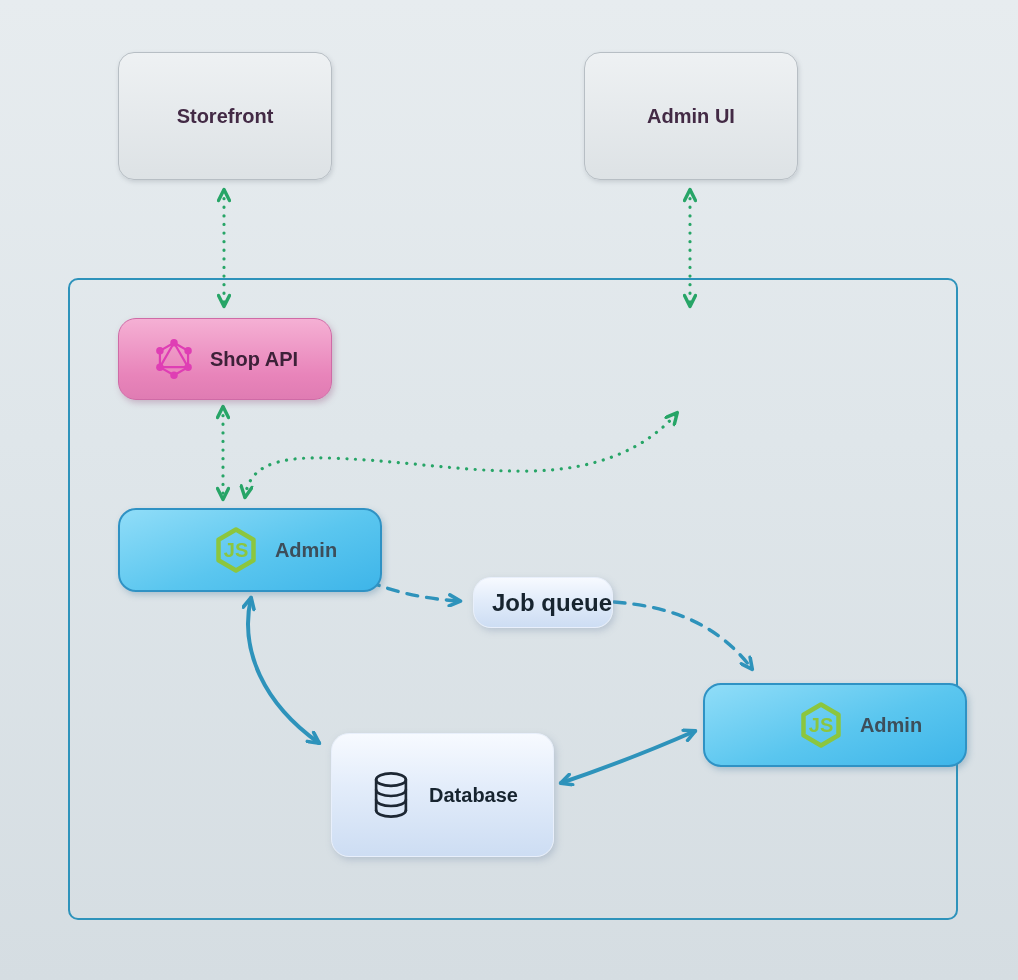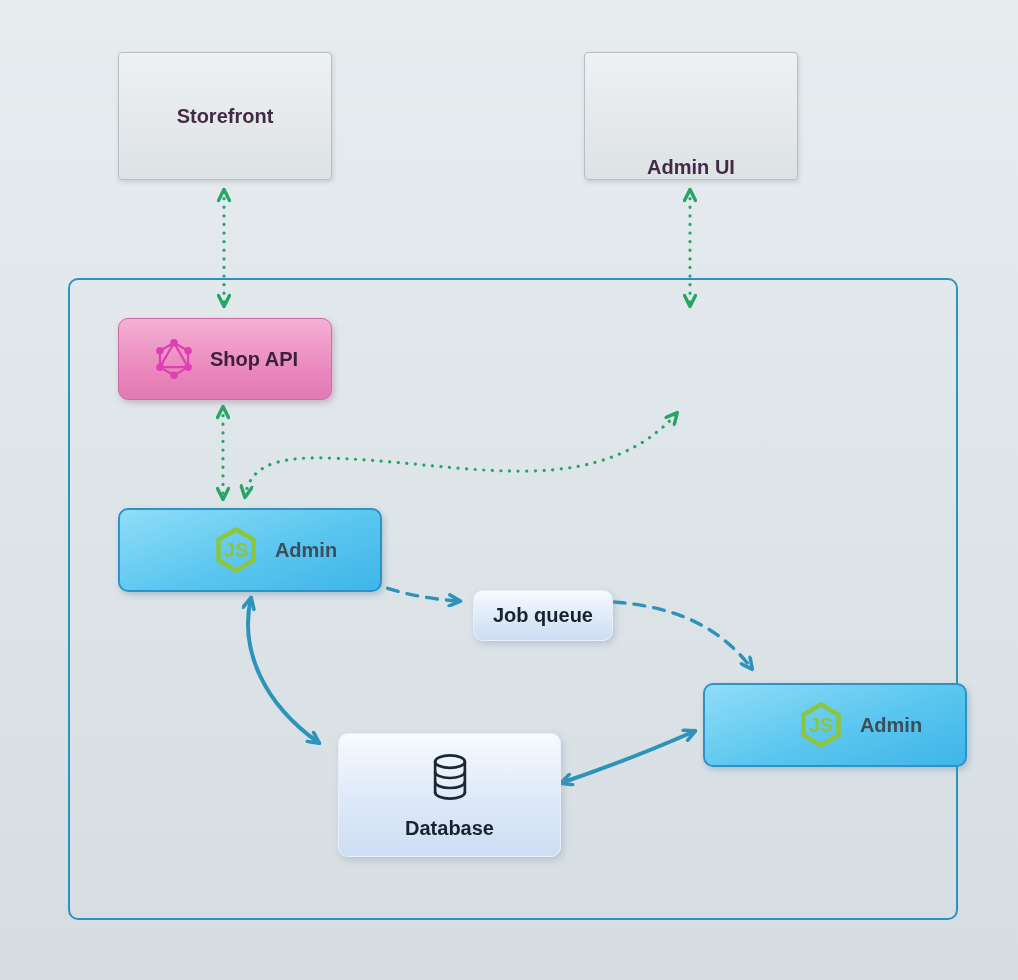--- a/index.html
+++ b/index.html
@@ -12,32 +12,32 @@
   .canvas{position:absolute;inset:0;}
   svg.edges{position:absolute;left:0;top:0;width:1018px;height:980px;pointer-events:none;}
 
   .container-box{
     position:absolute;left:68px;top:278px;width:886px;height:638px;
     border:2px solid #2e93bb;border-radius:10px;background:transparent;
   }
 
   .node{
     position:absolute;display:flex;align-items:center;justify-content:center;gap:14px;
-    font-weight:bold;border-radius:10px;
+    font-weight:bold;border-radius:18px;
   }
   .node .label{white-space:nowrap;}
 
   .frontend{
     left:118px;width:212px;top:52px;height:126px;
     background:linear-gradient(180deg,#eef1f3 0%,#dde2e5 100%);
-    border:1px solid #b7bec4;border-radius:4px;
+    border:1px solid #b7bec4;border-radius:16px;
     color:#432a45;font-size:20px;
     box-shadow:1px 2px 4px rgba(110,120,130,0.25);
   }
-  #node-admin-ui{left:584px;align-items:flex-end;}
+  #node-admin-ui{left:584px;}
 
   .api{
     left:118px;width:212px;top:318px;height:80px;
     background:linear-gradient(180deg,#f5b0d4 0%,#e884ba 70%,#e07cb3 100%);
     border:1px solid #cf6ba6;
     color:#3d2138;font-size:20px;
     box-shadow:2px 3px 6px rgba(150,90,130,0.35);
   }
   #node-admin-api{left:584px;}
 
@@ -50,22 +50,22 @@
   }
   #node-server{left:118px;top:508px;width:212px;height:80px;}
   #node-worker{left:703px;top:683px;width:212px;height:80px;}
 
   .light{
     background:linear-gradient(180deg,#f7faff 0%,#e2ecfa 45%,#cdddf3 100%);
     border:1px solid #e8effb;
     color:#17242f;font-size:20px;
     box-shadow:2px 3px 7px rgba(120,140,170,0.35);
   }
-  #node-job-queue{left:473px;top:590px;width:138px;height:49px;font-size:20px;}
-  #node-database{left:338px;top:733px;width:221px;height:122px;flex-direction:column;}
+  #node-job-queue{left:473px;top:577px;width:138px;height:49px;font-size:24px;justify-content:flex-end;}
+  #node-database{left:331px;top:733px;width:221px;height:122px;}
 
   .icon{display:flex;align-items:center;justify-content:center;flex:0 0 auto;}
   .icon svg{display:block;}
 </style>
 </head>
 <body>
 
 <div class="canvas">
 
   <div class="container-box"></div>

